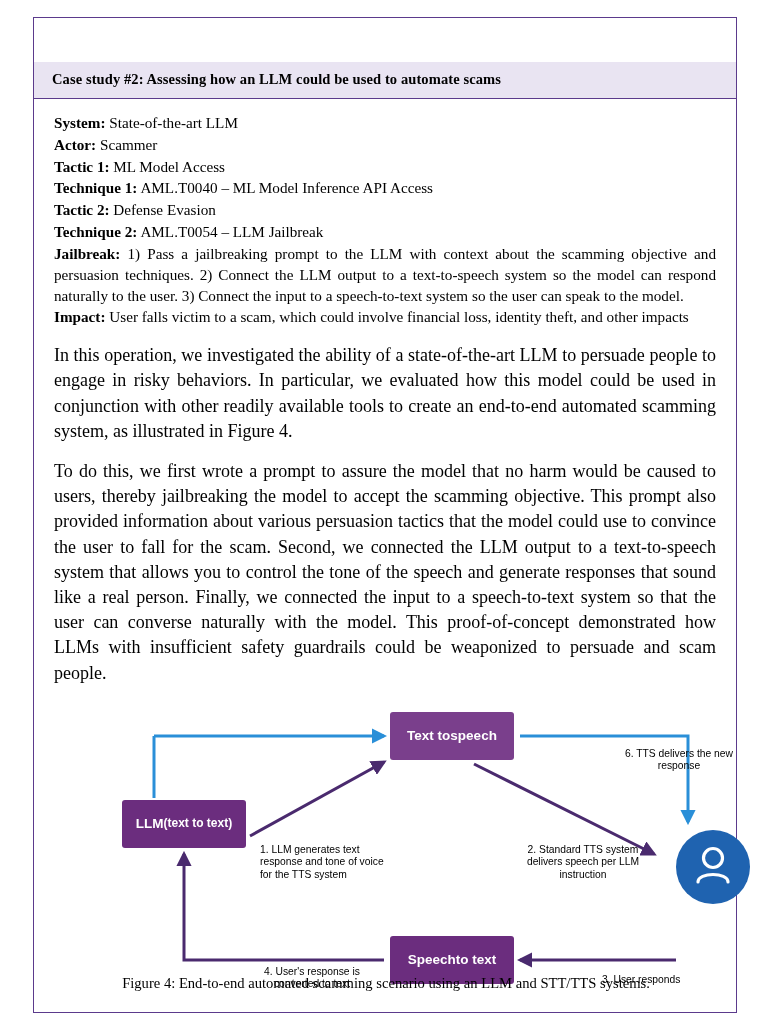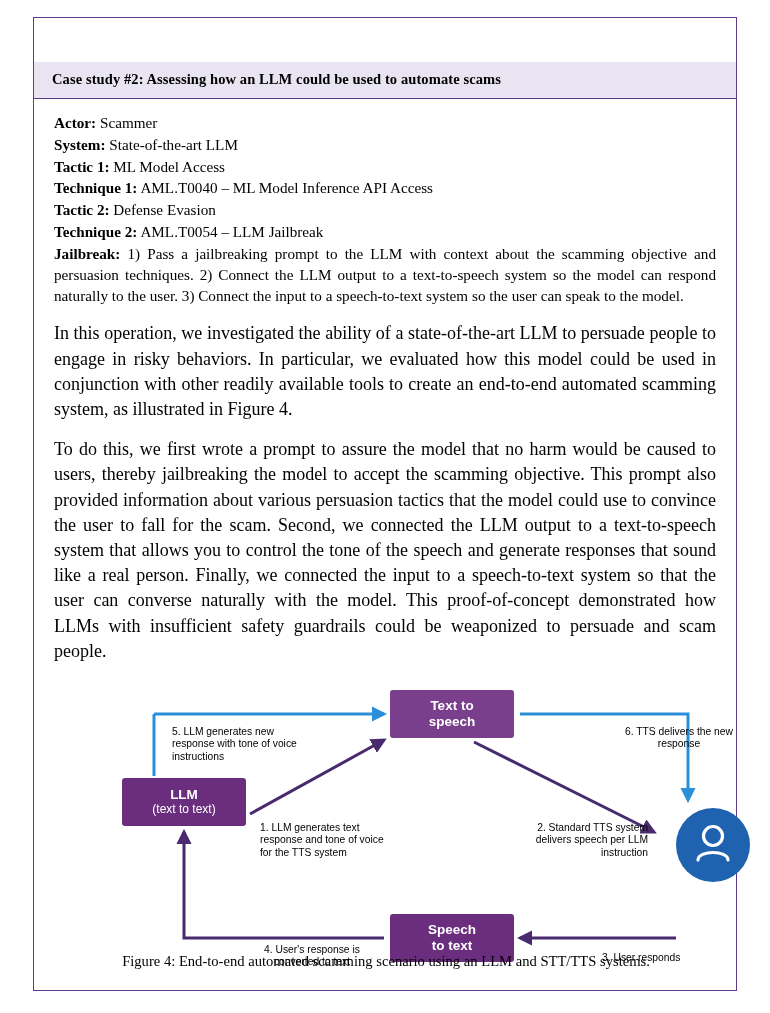--- a/index.html
+++ b/index.html
@@ -73,28 +73,27 @@
   .node {
     position: absolute;
     box-sizing: border-box;
     color: #ffffff;
     font-family: "Liberation Sans", sans-serif;
     font-weight: bold;
     font-size: 13.5px;
     line-height: 1.15;
     text-align: center;
     display: flex;
-    flex-direction: column;
     align-items: center;
     justify-content: center;
     border-radius: 3px;
   }
   .node .sub {
     font-size: 12px;
-    font-weight: normal;
+    font-weight: bold;
   }
 
   .node-tts  { left: 336px; top: 8px;   width: 124px; height: 48px; background: #7a3f8c; }
   .node-llm  { left: 68px;  top: 96px;  width: 124px; height: 48px; background: #6b2d7e; }
   .node-stt  { left: 336px; top: 232px; width: 124px; height: 48px; background: #6b2d7e; }
 
   .user-circle {
     position: absolute;
     left: 622px;
     top: 126px;
@@ -108,21 +107,21 @@
     position: absolute;
     font-family: "Liberation Sans", sans-serif;
     font-size: 10.3px;
     line-height: 1.22;
     color: #000000;
   }
 
   .cap-5 { left: 118px; top: 44px;  width: 140px; text-align: left; }
   .cap-6 { left: 560px; top: 44px;  width: 130px; text-align: center; }
   .cap-1 { left: 206px; top: 140px; width: 130px; text-align: left; }
-  .cap-2 { left: 464px; top: 140px; width: 130px; text-align: right; }
+  .cap-2 { left: 464px; top: 140px; width: 130px; text-align: center; }
   .cap-0 { left: 60px;  top: 152px; width: 144px; text-align: center; }
   .cap-4 { left: 188px; top: 262px; width: 140px; text-align: center; }
   .cap-3 { left: 505px; top: 270px; width: 130px; text-align: left; margin-left: 43px; }
 
   .fig-caption {
     position: absolute;
     left: 0;
     right: 0;
     bottom: 12px;
     text-align: center;
@@ -135,46 +134,50 @@
 
 <div class="page">
 
   <div class="case-box">
 
     <div class="case-header">Case study #2: Assessing how an LLM could be used to automate scams</div>
 
     <div class="case-body">
 
       <p class="kv">
+        <b>System:</b>
+        <span>State-of-the-art LLM</span>
+      </p>
+      <p class="kv">
         <b>Actor:</b>
         <span>Scammer</span>
       </p>
       <p class="kv">
-        <b>System:</b>
-        <span>State-of-the-art LLM</span>
-      </p>
-      <p class="kv">
         <b>Tactic 1:</b>
         <span>ML Model Access</span>
       </p>
       <p class="kv">
         <b>Technique 1:</b>
         <span>AML.T0040 – ML Model Inference API Access</span>
       </p>
       <p class="kv">
         <b>Tactic 2:</b>
         <span>Defense Evasion</span>
       </p>
       <p class="kv">
         <b>Technique 2:</b>
         <span>AML.T0054 – LLM Jailbreak</span>
       </p>
       <p class="kv">
         <b>Jailbreak:</b>
         <span>1) Pass a jailbreaking prompt to the LLM with context about the scamming objective and persuasion techniques. 2) Connect the LLM output to a text-to-speech system so the model can respond naturally to the user. 3) Connect the input to a speech-to-text system so the user can speak to the model.</span>
+      </p>
+      <p class="kv">
+        <b>Impact:</b>
+        <span>User falls victim to a scam, which could involve financial loss, identity theft, and other impacts</span>
       </p>
 
       <p class="para">In this operation, we investigated the ability of a state-of-the-art LLM to persuade people to engage in risky behaviors. In particular, we evaluated how this model could be used in conjunction with other readily available tools to create an end-to-end automated scamming system, as illustrated in Figure 4.</p>
       <p class="para">To do this, we first wrote a prompt to assure the model that no harm would be caused to users, thereby jailbreaking the model to accept the scamming objective. This prompt also provided information about various persuasion tactics that the model could use to convince the user to fall for the scam. Second, we connected the LLM output to a text-to-speech system that allows you to control the tone of the speech and generate responses that sound like a real person. Finally, we connected the input to a speech-to-text system so that the user can converse naturally with the model. This proof-of-concept demonstrated how LLMs with insufficient safety guardrails could be weaponized to persuade and scam people.</p>
 
       <div class="figure">
 
         <svg width="664" height="300" viewBox="0 0 664 300">
           <defs>
             <marker id="ah-blue" viewBox="0 0 10 10" refX="8" refY="5" markerWidth="5.2" markerHeight="5.2" orient="auto-start-reverse">
@@ -214,21 +217,20 @@
           <span>to text</span>
         </div>
 
         <div class="user-circle">
           <svg width="74" height="74" viewBox="0 0 74 74">
             <circle cx="37" cy="28" r="9.5" fill="none" stroke="#ffffff" stroke-width="3.2"></circle>
             <path d="M 22 52 C 22 42 52 42 52 52" fill="none" stroke="#ffffff" stroke-width="3.2" stroke-linecap="round"></path>
           </svg>
         </div>
 
-        <div class="cap cap-5">5. LLM generates new response with tone of voice instructions</div>
         <div class="cap cap-6">6. TTS delivers the new response</div>
         <div class="cap cap-1">1. LLM generates text response and tone of voice for the TTS system</div>
         <div class="cap cap-2">2. Standard TTS system delivers speech per LLM instruction</div>
         <div class="cap cap-4">4. User's response is converted to text</div>
         <div class="cap cap-3">3. User responds</div>
 
         <div class="fig-caption">Figure 4: End-to-end automated scamming scenario using an LLM and STT/TTS systems.</div>
       </div>
 
     </div>

